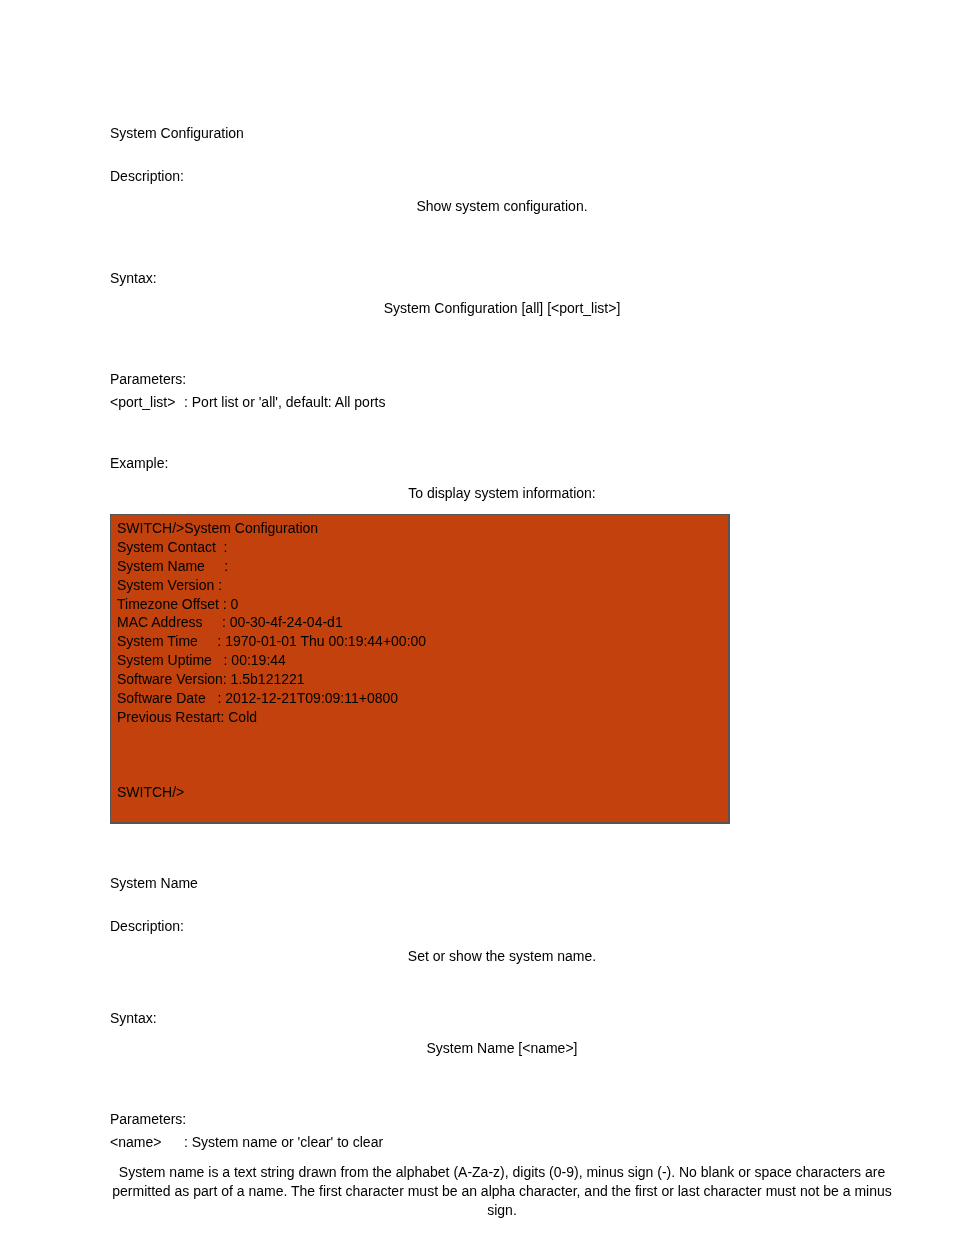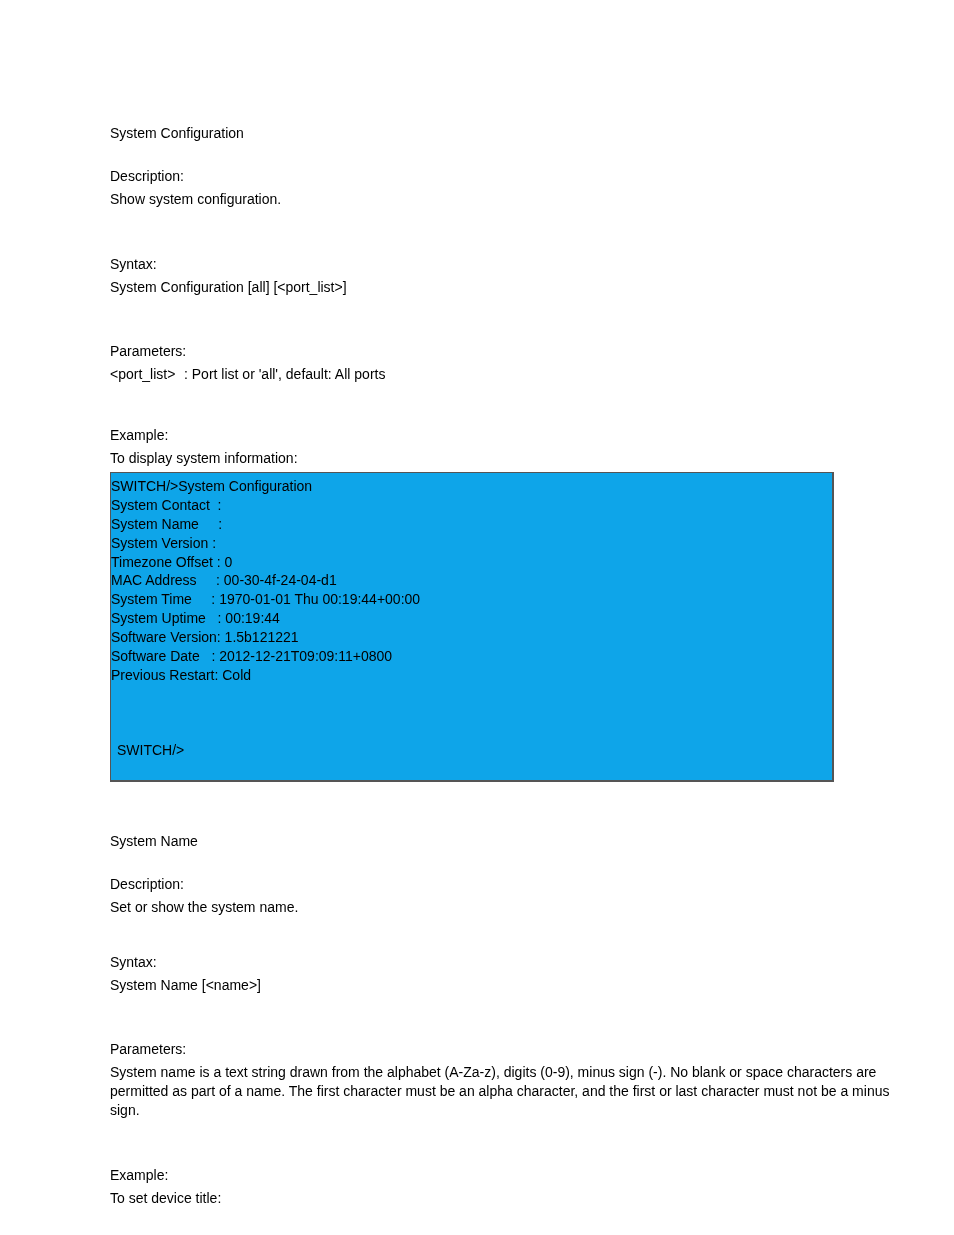--- a/index.html
+++ b/index.html
@@ -17,43 +17,44 @@
     box-sizing: border-box;
     padding: 100px 60px 40px 110px;
     position: relative;
   }
   .sec-title {
     font-weight: normal;
     margin-top: 24px;
     margin-bottom: 4px;
   }
   .desc-line, .syntax-line, .example-lead {
-    margin: 4px 0;
+    margin: 11px 0;
+    text-align: center;
   }
   .gap-s { height: 8px; }
   .gap-m { height: 18px; }
   .gap-l { height: 26px; }
   .param-row {
     display: flex;
   }
   .param-key {
     min-width: 70px;
     margin-right: 4px;
   }
   .indent {
     padding-left: 0px;
   }
   .terminal {
-    background: #0ea5e9;
+    background: #c2410c;
     border: 1px solid #555;
     border-right: 2px solid #555;
     border-bottom: 2px solid #555;
     box-sizing: border-box;
-    padding: 4px 0;
-    width: 724px;
+    padding: 4px 6px;
+    width: 620px;
     font-family: Arial, Helvetica, sans-serif;
     font-size: 14px;
     margin-top: 2px;
   }
   .term-line {
     white-space: pre;
   }
 </style>
 </head>
 <body>
@@ -101,19 +102,23 @@
 
   <div class="sec-title">Description:</div>
   <div class="desc-line">Set or show the system name.</div>
 
   <div class="gap-s"></div>
   <div class="sec-title">Syntax:</div>
   <div class="syntax-line">System Name [&lt;name&gt;]</div>
 
   <div class="gap-m"></div>
   <div class="sec-title">Parameters:</div>
+  <div class="param-row indent">
+    <span class="param-key">&lt;name&gt;</span>
+    <span>: System name or 'clear' to clear</span>
+  </div>
   <div class="desc-line">System name is a text string drawn from the alphabet (A-Za-z), digits (0-9), minus sign (-). No blank or space characters are permitted as part of a name. The first character must be an alpha character, and the first or last character must not be a minus sign.</div>
 
   <div class="gap-m"></div>
   <div class="sec-title">Example:</div>
   <div class="example-lead">To set device title:</div>
 
 </div>
 
 </body></html>

